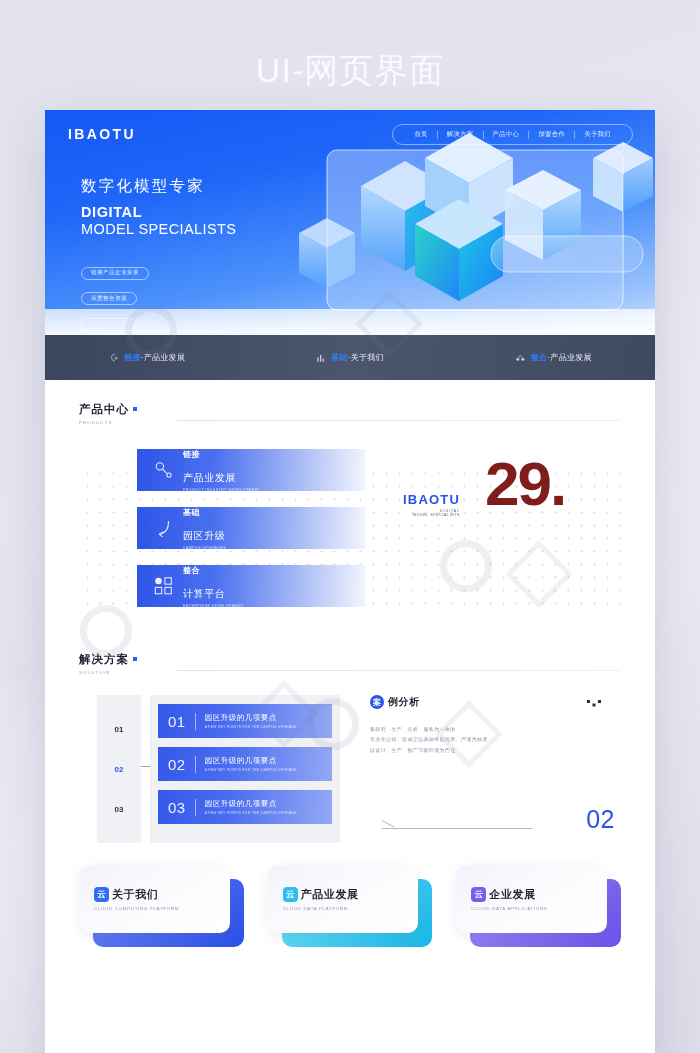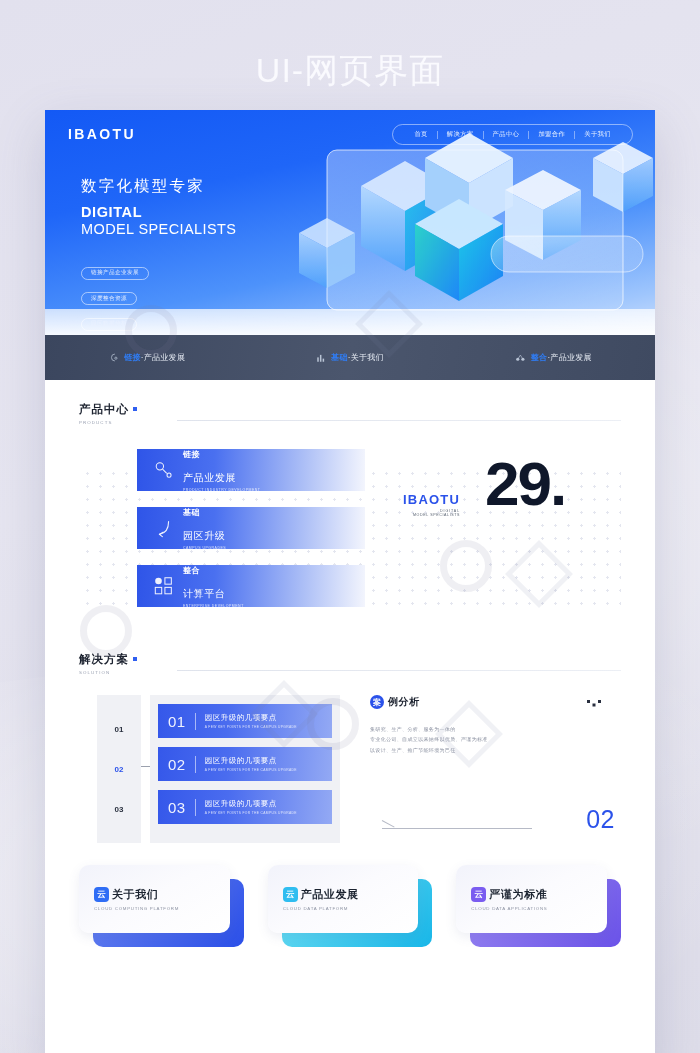--- a/index.html
+++ b/index.html
@@ -122,21 +122,21 @@
   .ptxt .t1{ font-size:8px; font-weight:700; letter-spacing:.6px; }
   .ptxt .t2{ font-size:10px; font-weight:500; letter-spacing:.6px; margin-top:11px;}
   .ptxt .t3{ font-size:3.5px; letter-spacing:.5px; margin-top:3px; opacity:.8; }
 
   .bigbrand{ position:absolute; left:358px; top:57px; text-align:right; }
   .bigbrand .bb1{ font-size:13px; font-weight:700; color:#2b52ea; letter-spacing:1.2px; }
   .bigbrand .bb2{ font-size:3.6px; color:#56606f; letter-spacing:.9px; margin-top:2px;}
   .bigbrand .bb3{ font-size:3.6px; color:#56606f; letter-spacing:.6px; }
   .bignum{
     position:absolute; left:440px; top:18px;
-    font-size:62px; font-weight:700; color:#0f172a; letter-spacing:-2px; line-height:1;
+    font-size:62px; font-weight:700; color:#7f1d1d; letter-spacing:-2px; line-height:1;
   }
 
   
   .solutions{ position:relative; height:180px; margin-top:6px; }
   .stepcol{
     position:absolute; left:52px; top:14px; width:44px; height:148px;
     background:#f0f1f5; display:flex; flex-direction:column;
     align-items:center; justify-content:space-around; padding:14px 0;
   }
   .step{ font-size:8px; color:#2b3240; font-weight:600; }
@@ -481,21 +481,21 @@
         </div>
         <div class="bsub">CLOUD DATA PLATFORM</div>
       </div>
     </div>
 
     <div class="bcard">
       <div class="bshadow" style="background:linear-gradient(135deg,#9d8bf4,#6a52e8);"></div>
       <div class="bface">
         <div class="brow">
           <div class="bbadge" style="background:#7a5cf0;">云</div>
-          <div class="btitle">严谨为标准</div>
+          <div class="btitle">企业发展</div>
         </div>
         <div class="bsub">CLOUD DATA APPLICATIONS</div>
       </div>
     </div>
   </div>
 
   <div class="wm-ring" style="left:80px; top:195px; width:52px; height:52px;"></div>
   <div class="wm-sq" style="left:320px; top:190px; width:48px; height:48px;"></div>
   <div class="wm-ring" style="left:395px; top:430px; width:52px; height:52px;"></div>
   <div class="wm-sq" style="left:470px; top:440px; width:48px; height:48px;"></div>

